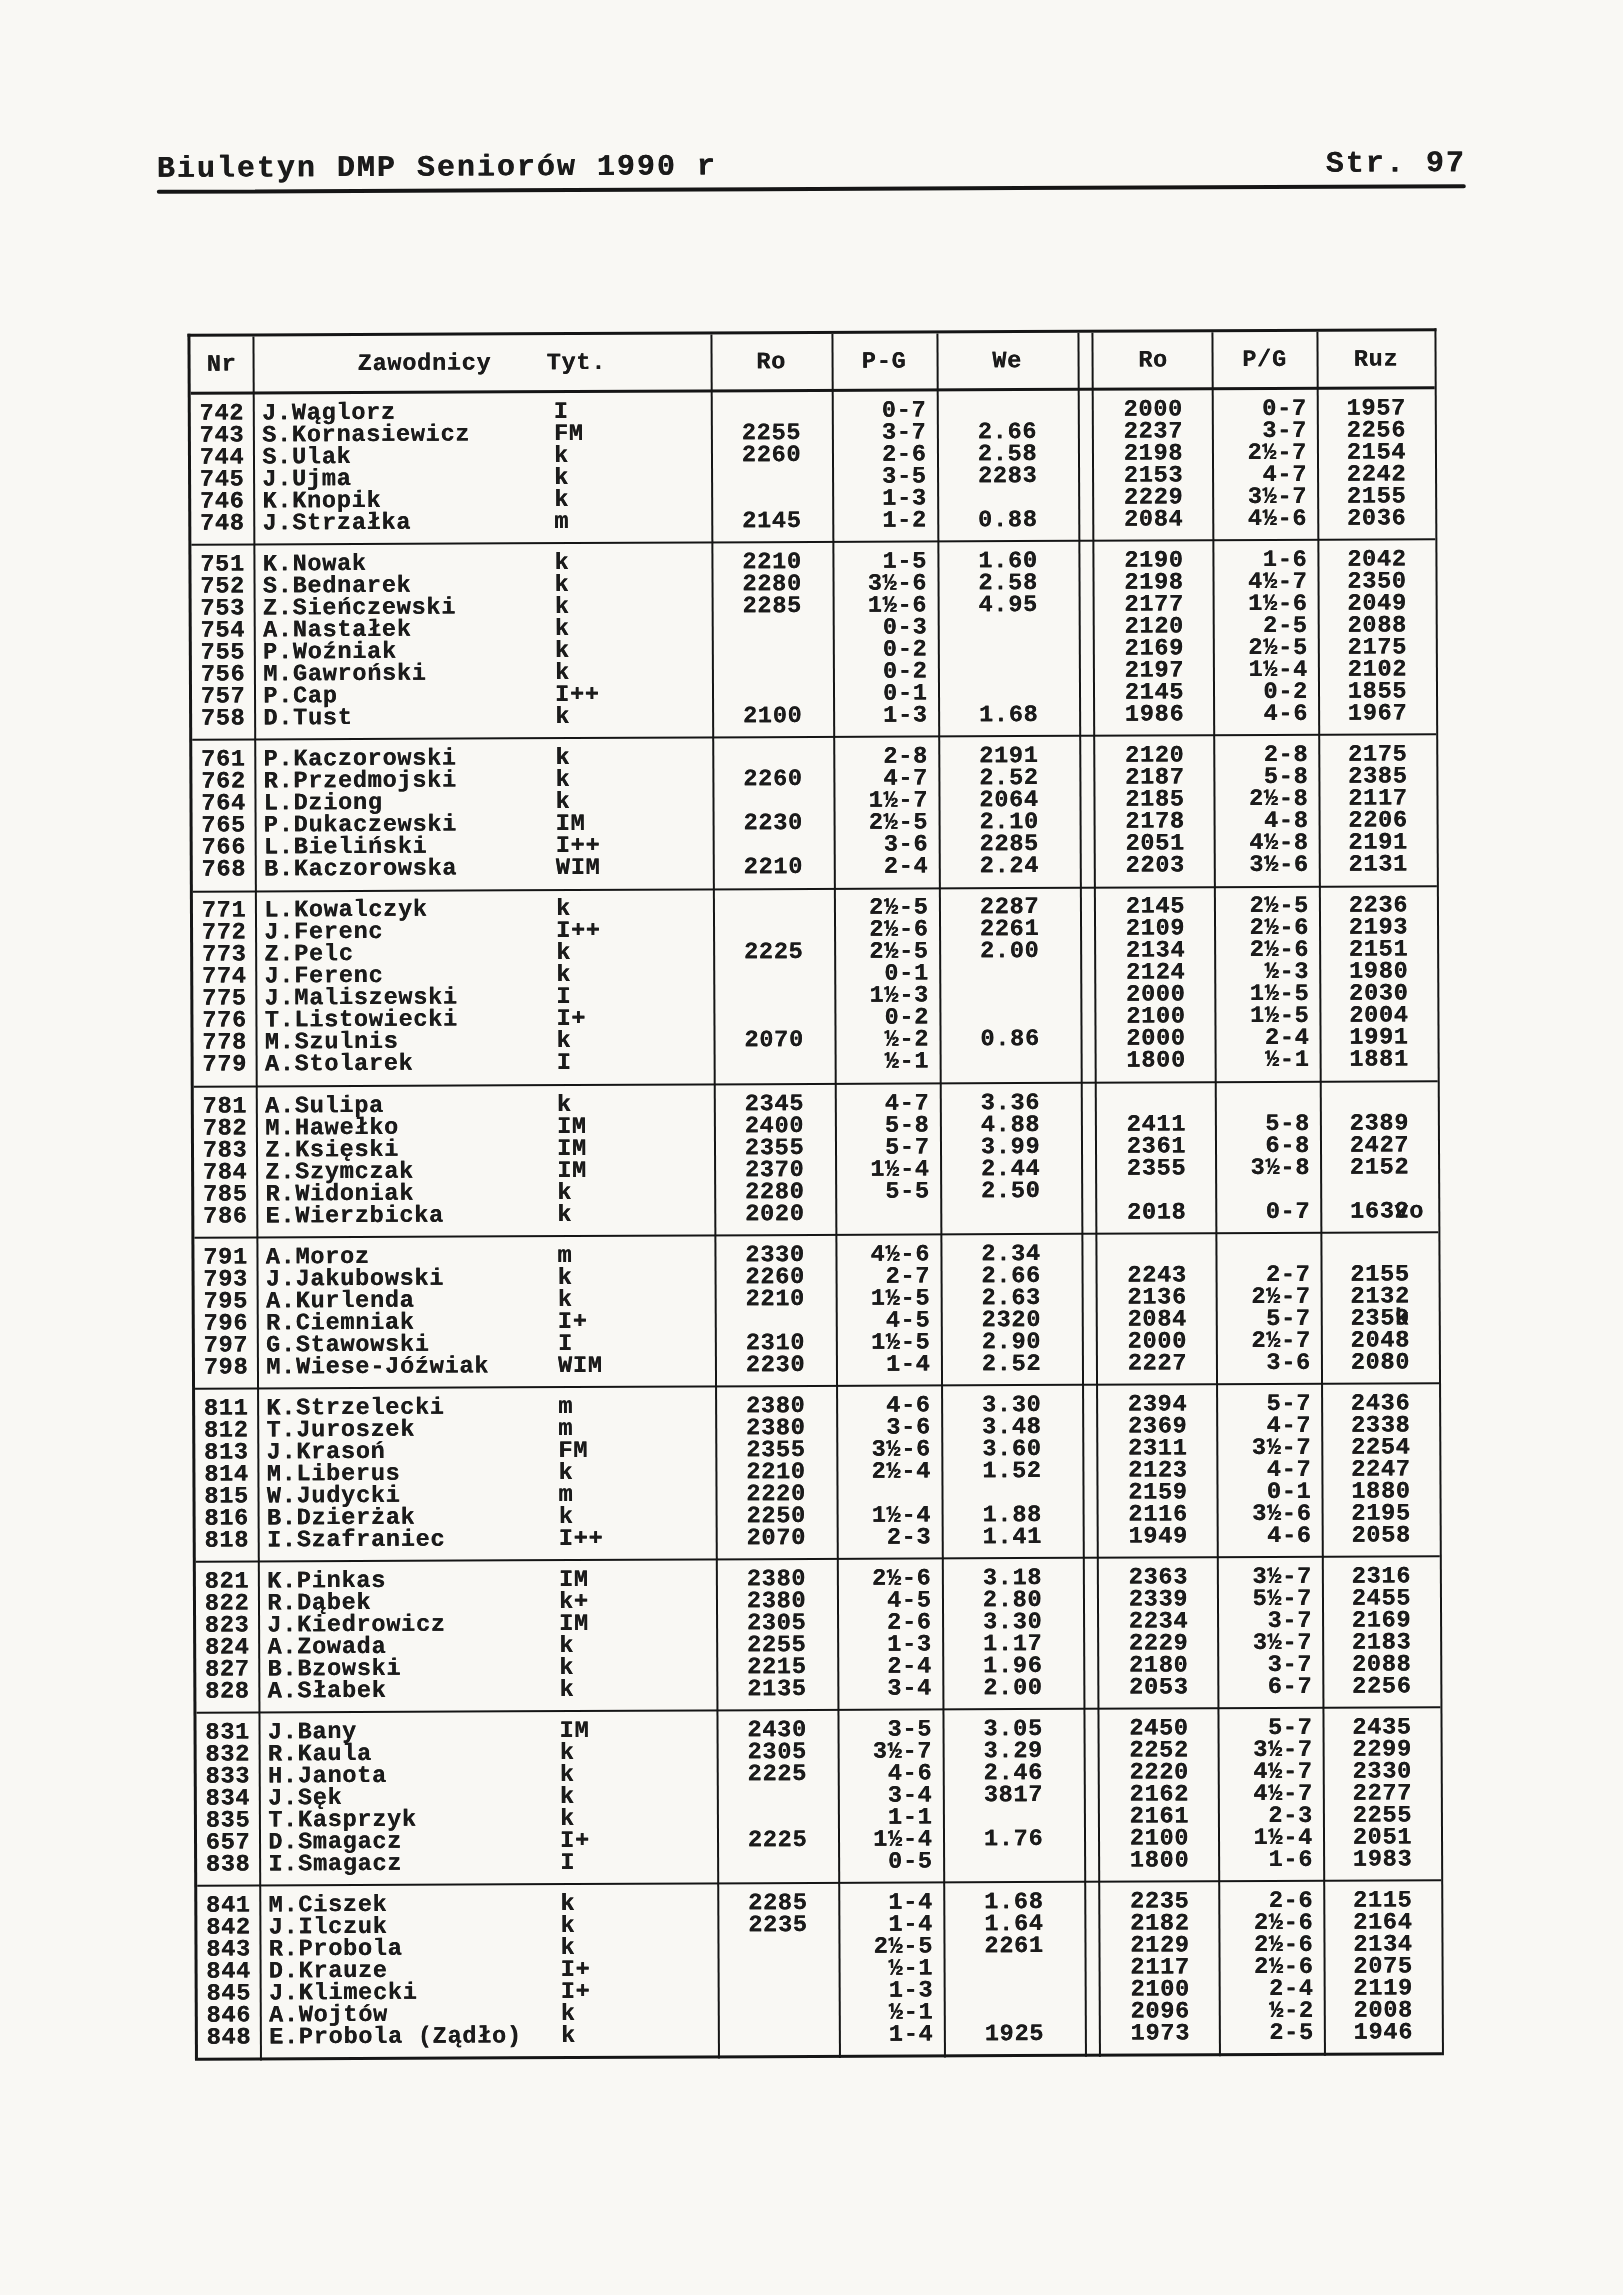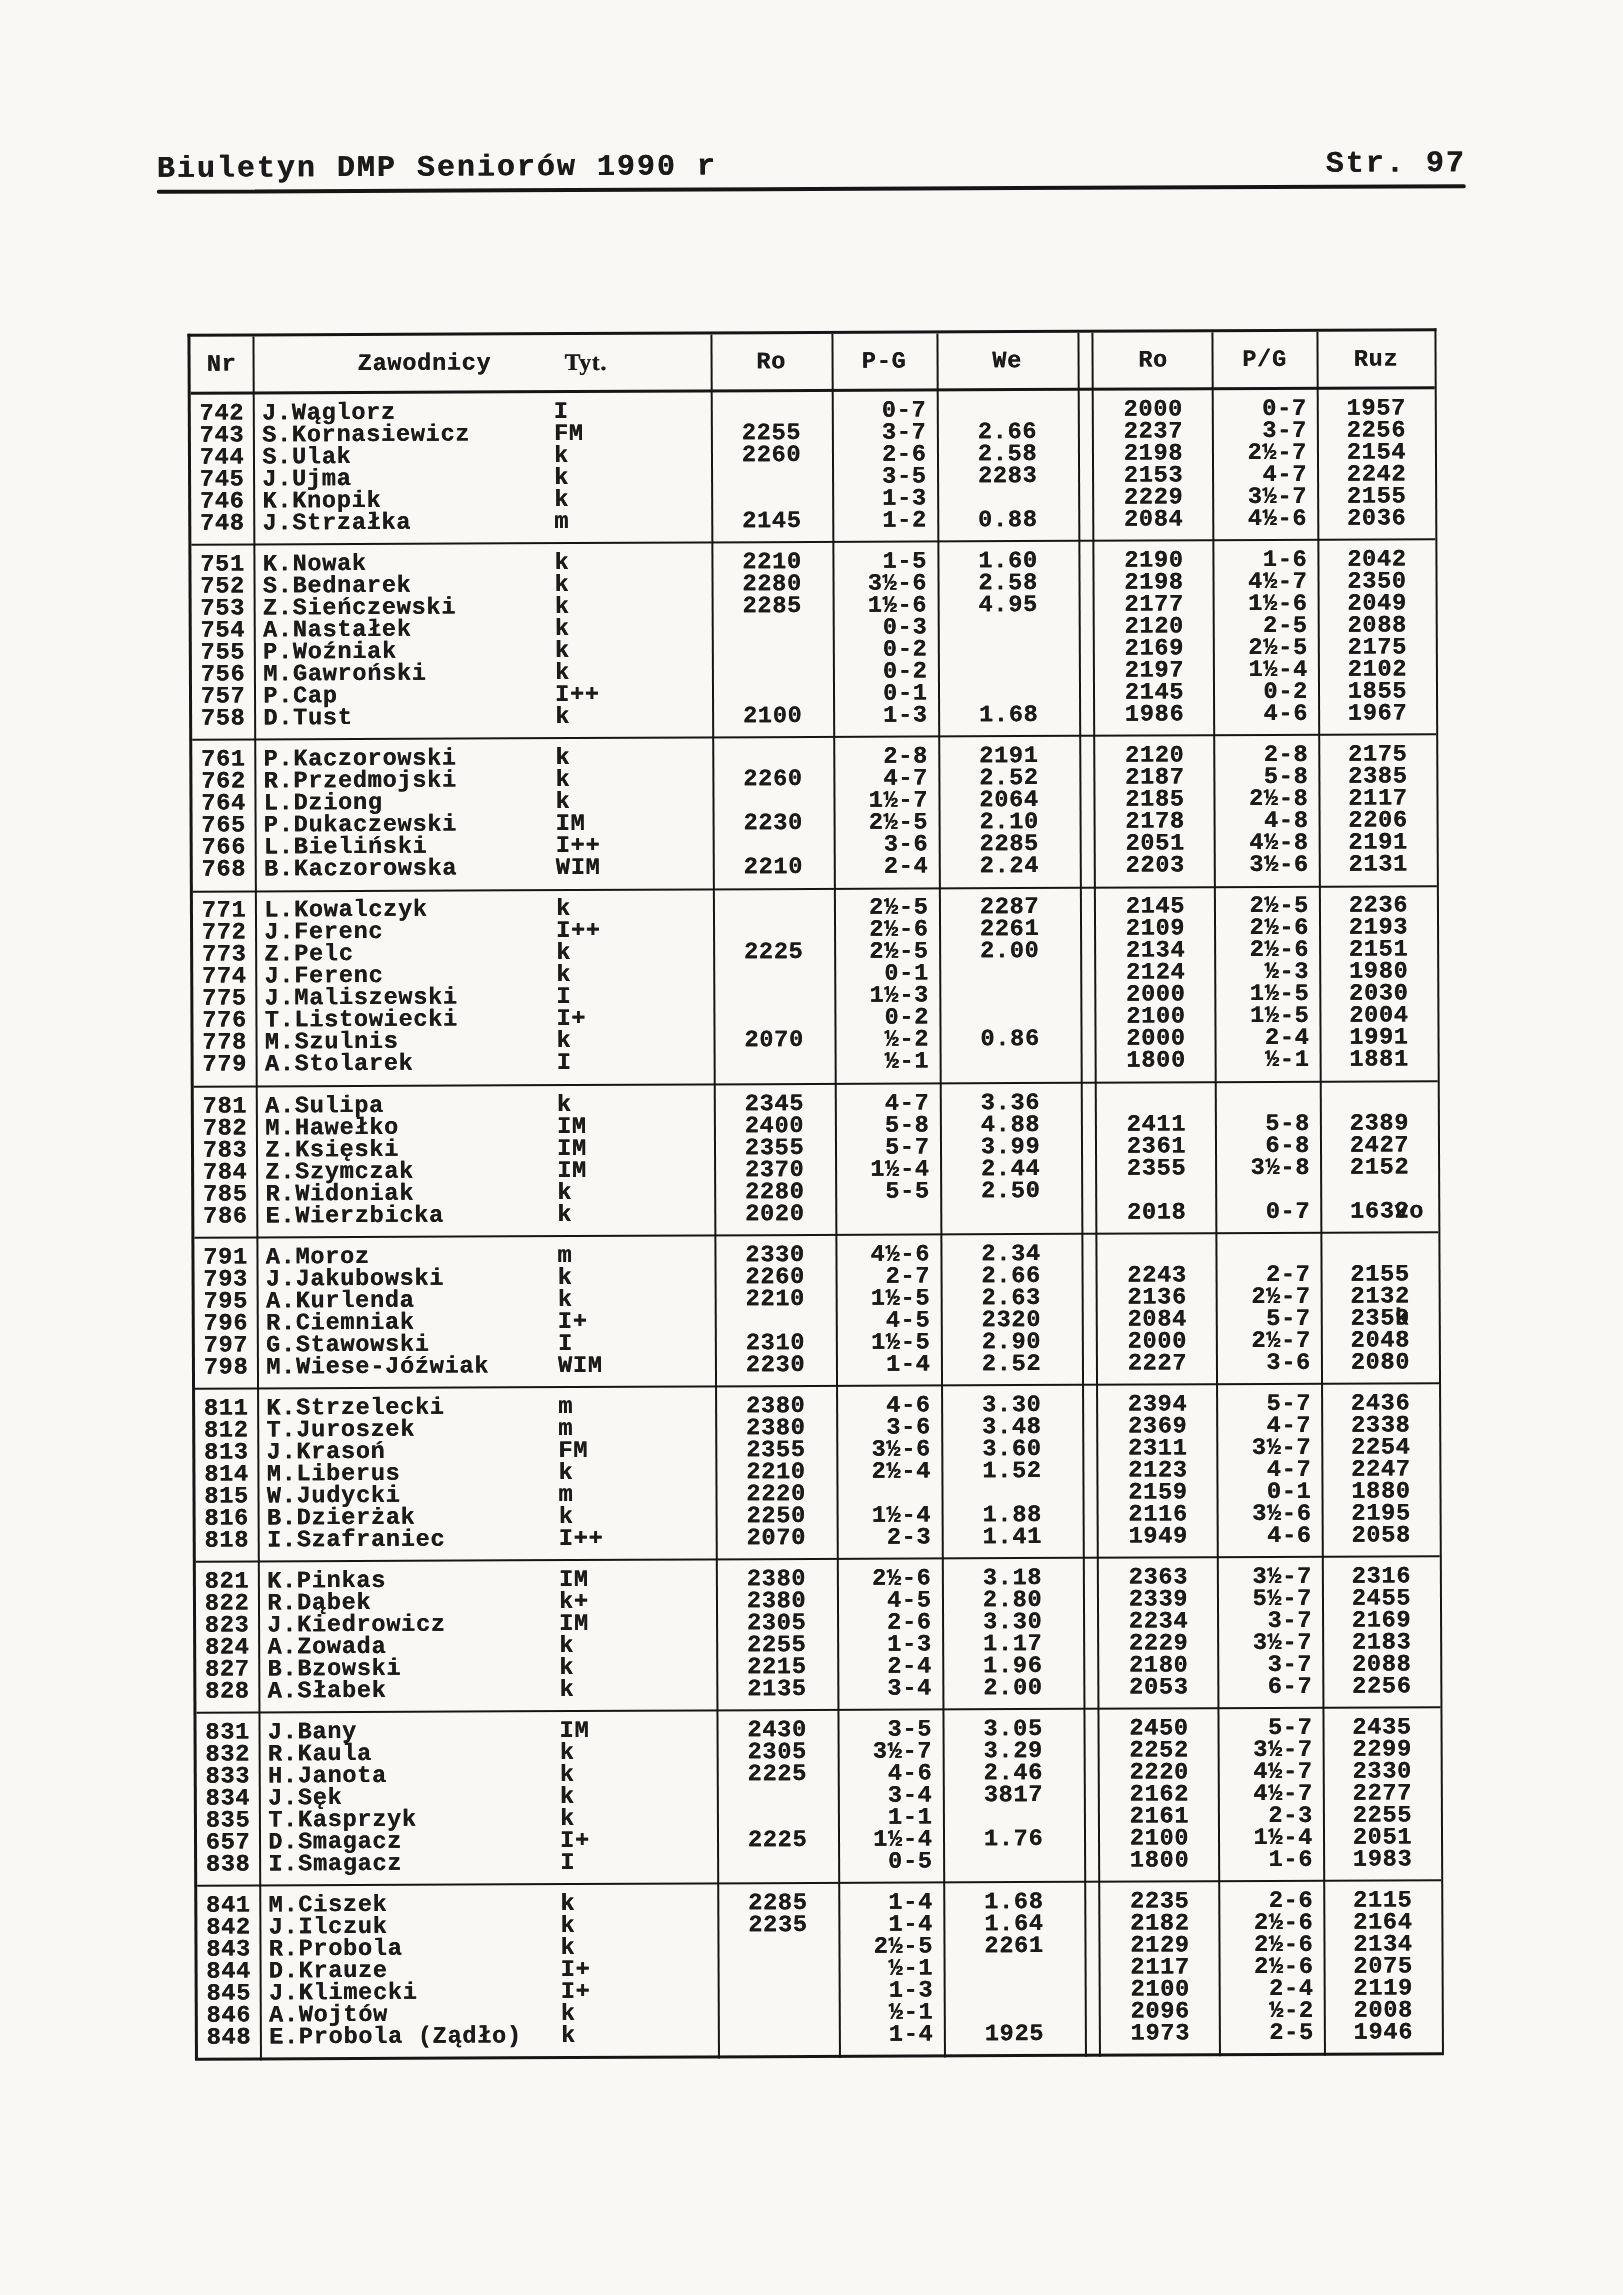--- a/index.html
+++ b/index.html
@@ -35,21 +35,21 @@
   .hline.thick{height:3.3px;}
   .group{padding:7.9px 0 9.2px 0;}
   .c{overflow:visible;}
   .c.nr{text-align:center;}
   .c.name{position:relative;padding-left:9.2px;}
   .ptyt{position:absolute;left:301px;top:0;}
   .c.ro1,.c.we,.c.ro2,.c.ruz{text-align:center;}
   .c.pg1,.c.pg2{text-align:right;padding-right:10.5px;}
   .hdr .c{text-align:center;}
   .hdr .c.name{text-align:left;padding-left:105px;}
-  .hdr .ptyt{left:312px;font-family:Liberation Serif, serif;}
+  .hdr .ptyt{left:294px;}
   .note{position:absolute;left:1200px;top:0;}
   .tbl-endline{height:2.6px;background:#161616;}
 </style>
 </head>
 <body>
 
 <div id="sheet">
 
   <div class="pagehead">
     <div class="pagehead-row">

